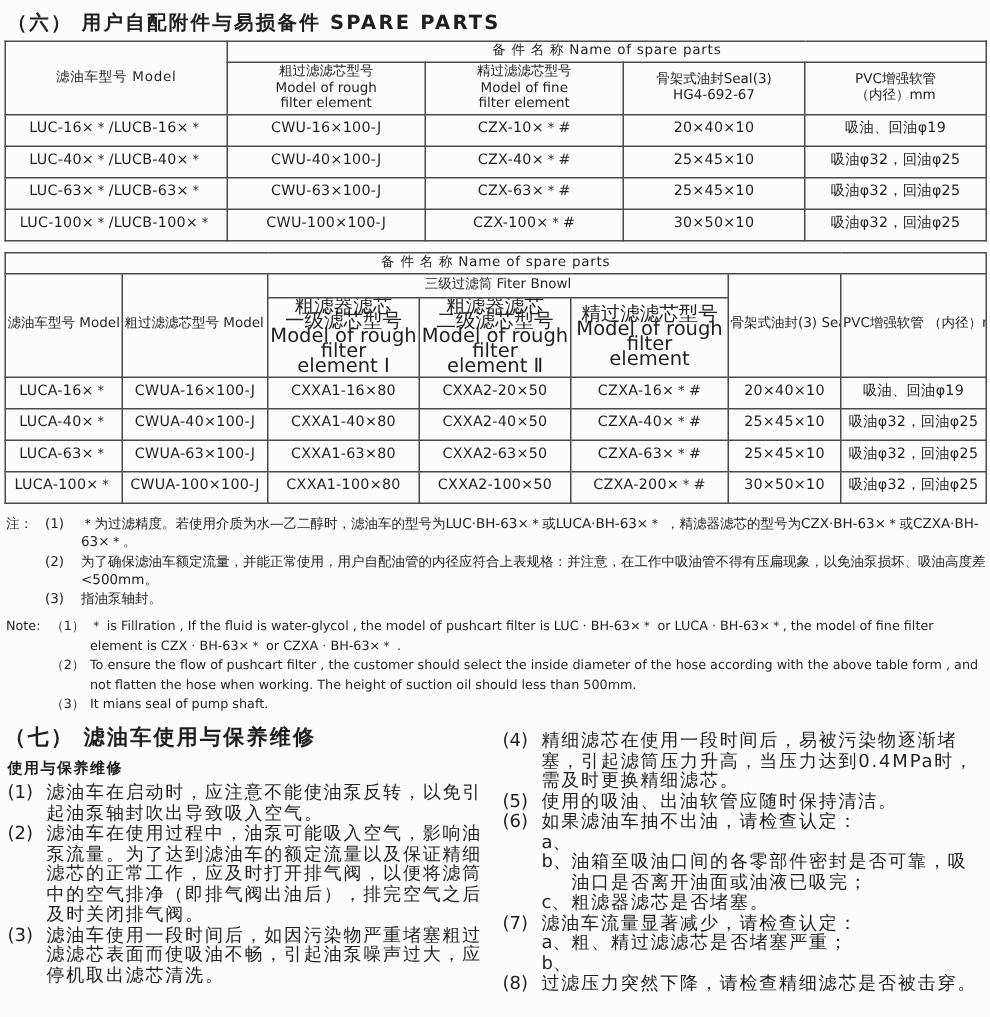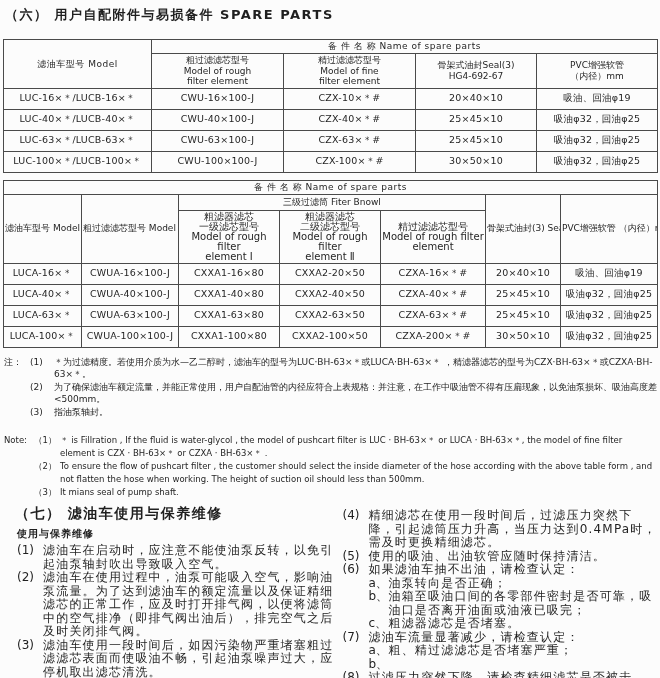--- a/index.html
+++ b/index.html
@@ -9,21 +9,21 @@
     color: #1f1f1f;
     font-family: "DejaVu Sans", "Liberation Sans", sans-serif;
     overflow: hidden;
   }
   .page { padding: 5px 3px 0 3px; }
 
   .doc-title {
     font-size: 13px;
     font-weight: bold;
     letter-spacing: 1.5px;
-    margin: 1px 0 15px 2px;
+    margin: 1px 0 3px 2px;
     white-space: nowrap;
   }
 
   table.t {
     border-collapse: collapse;
     table-layout: fixed;
     width: 654px;
     text-align: center;
   }
   table.t td {
@@ -31,42 +31,42 @@
     padding: 1px 1px;
     font-size: 9px;
     line-height: 10.5px;
     white-space: pre-line;
     overflow: hidden;
     vertical-align: middle;
   }
   tr.sp-row td { height: 14px; letter-spacing: 0.5px; white-space: nowrap; }
   tr.hdr2 td { height: 33px; }
   tr.grp-row td { height: 16px; white-space: nowrap; }
-  tr.sub-hdr td { height: 46px; font-size: 10px; line-height: 10px; }
+  tr.sub-hdr td { height: 46px; font-size: 13px; line-height: 10px; }
   tr.dr td { height: 21px; font-size: 9.5px; white-space: nowrap; letter-spacing: 0.2px; }
   .t2 { margin-top: 7px; }
 
   .notes {
     display: flex;
     margin-top: 8px;
     font-size: 9px;
     line-height: 12.5px;
     padding-left: 1px;
   }
   .notes .lbl { flex: 0 0 26px; }
   .notes .items { flex: 1; }
   .note-item { display: flex; }
   .note-item .no { flex: 0 0 24px; }
   .note-item .txt { flex: 1; }
 
-  .notes-en { font-size: 8.5px; line-height: 13px; margin-top: 16px; }
+  .notes-en { font-size: 8.5px; line-height: 13px; margin-top: 6px; }
   .notes-en .lbl { flex: 0 0 30px; }
   .notes-en .note-item .no { flex: 0 0 26px; }
 
-  .sec7 { display: flex; margin-top: 4px; margin-left: 12px; }
+  .sec7 { display: flex; margin-top: 4px; }
   .s7-left { width: 326px; }
   .s7-right { width: 321px; margin-left: 4px; padding-top: 6px; }
   .s7-title {
     font-size: 14px;
     font-weight: bold;
     letter-spacing: 1.5px;
     margin: 2px 0 4px 0;
     white-space: nowrap;
   }
   .s7-sub {
@@ -273,33 +273,32 @@
         <span class="txt">滤油车在使用过程中，油泵可能吸入空气，影响油泵流量。为了达到滤油车的额定流量以及保证精细滤芯的正常工作，应及时打开排气阀，以便将滤筒中的空气排净（即排气阀出油后），排完空气之后及时关闭排气阀。</span>
       </div>
       <div class="m-item">
         <span class="no">(3)</span>
         <span class="txt">滤油车使用一段时间后，如因污染物严重堵塞粗过滤滤芯表面而使吸油不畅，引起油泵噪声过大，应停机取出滤芯清洗。</span>
       </div>
     </div>
     <div class="s7-right">
       <div class="m-item">
         <span class="no">(4)</span>
-        <span class="txt">精细滤芯在使用一段时间后，过滤压力突然下降，引起滤筒压力升高，当压力达到0.4MPa时，需及时更换精细滤芯。</span>
+        <span class="txt">精细滤芯在使用一段时间后，易被污染物逐渐堵塞，引起滤筒压力升高，当压力达到0.4MPa时，需及时更换精细滤芯。</span>
       </div>
       <div class="m-item">
         <span class="no">(5)</span>
         <span class="txt">使用的吸油、出油软管应随时保持清洁。</span>
       </div>
       <div class="m-item">
         <span class="no">(6)</span>
         <span class="txt">如果滤油车抽不出油，请检查认定：</span>
       </div>
       <div class="m-item sub">
         <span class="no">a、</span>
-        <span class="txt">油泵转向是否正确；</span>
       </div>
       <div class="m-item sub">
         <span class="no">b、</span>
         <span class="txt">油箱至吸油口间的各零部件密封是否可靠，吸油口是否离开油面或油液已吸完；</span>
       </div>
       <div class="m-item sub">
         <span class="no">c、</span>
         <span class="txt">粗滤器滤芯是否堵塞。</span>
       </div>
       <div class="m-item">

